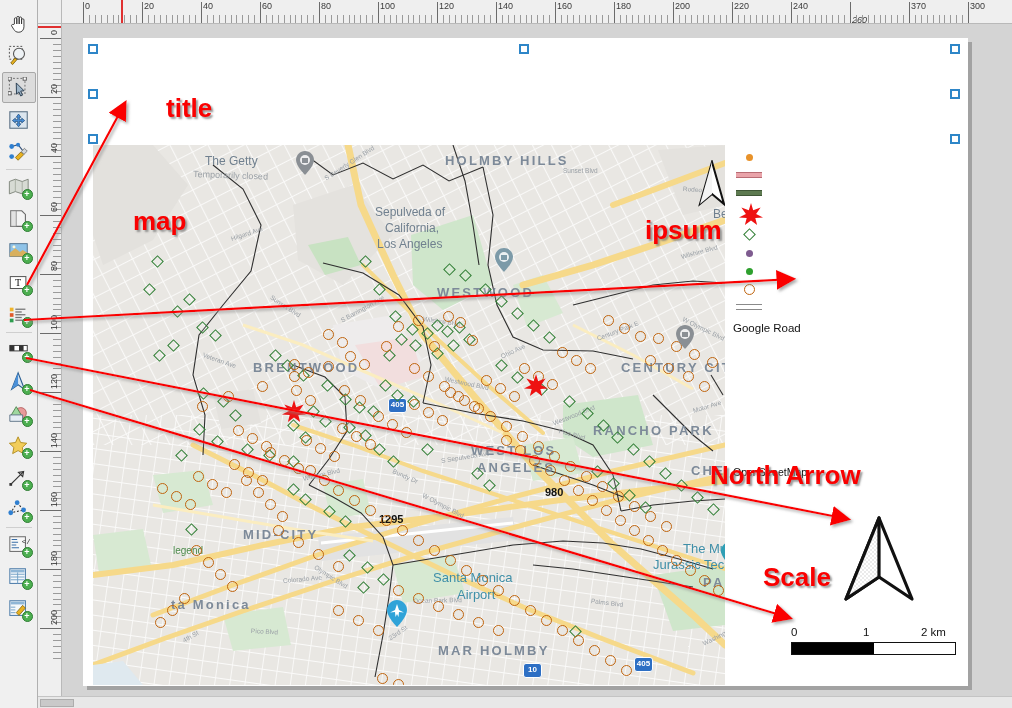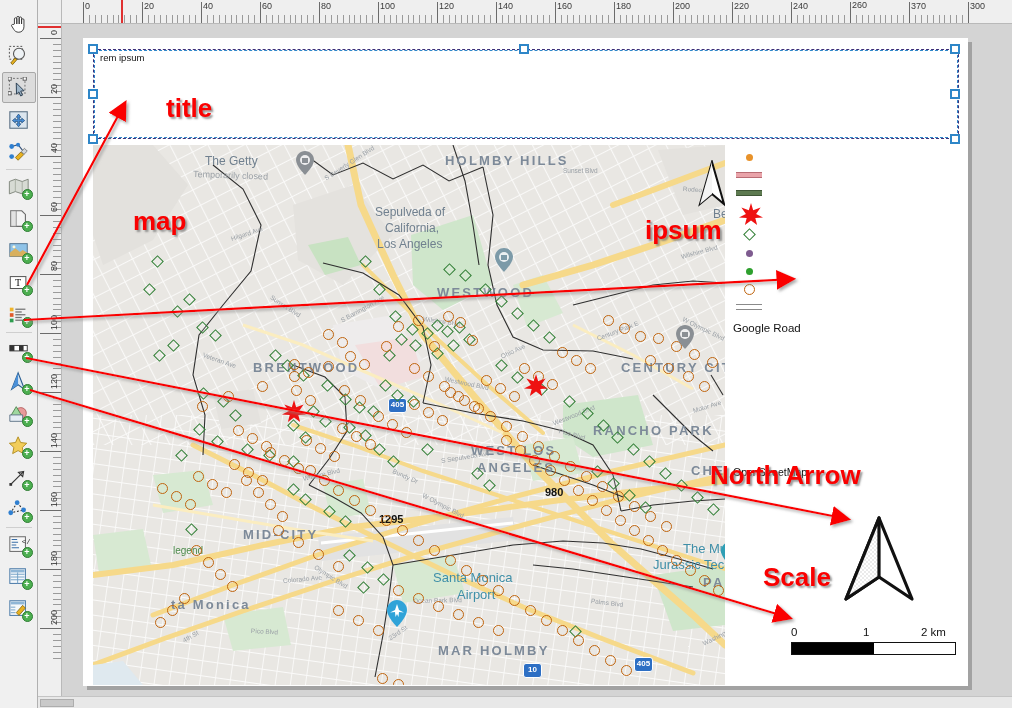--- a/index.html
+++ b/index.html
@@ -477,21 +477,21 @@
       <div class="tickmin" style="left: 734.9px; width: 1px; top: 15px; height: 9px;"></div>
       <div class="tickmin" style="left: 740.8px; width: 1px; top: 15px; height: 9px;"></div>
       <div class="tickmin" style="left: 746.7px; width: 1px; top: 15px; height: 9px;"></div>
       <div class="tickmin" style="left: 752.6px; width: 1px; top: 15px; height: 9px;"></div>
       <div class="tickmin" style="left: 758.5px; width: 1px; top: 15px; height: 9px;"></div>
       <div class="tickmin" style="left: 764.4px; width: 1px; top: 15px; height: 9px;"></div>
       <div class="tickmin" style="left: 770.3px; width: 1px; top: 15px; height: 9px;"></div>
       <div class="tickmin" style="left: 776.2px; width: 1px; top: 15px; height: 9px;"></div>
       <div class="tickmin" style="left: 782.1px; width: 1px; top: 15px; height: 9px;"></div>
       <div class="tickmaj" style="left: 788px; width: 1px; top: 2px; height: 22px;"></div>
-      <div class="rlabel" style="left: 790px; top: 0;">260</div>
+      <div class="rlabel" style="left: 790px; top: 15px; font-style: italic;">260</div>
       <div class="tickmin" style="left: 793.9px; width: 1px; top: 15px; height: 9px;"></div>
       <div class="tickmin" style="left: 799.8px; width: 1px; top: 15px; height: 9px;"></div>
       <div class="tickmin" style="left: 805.7px; width: 1px; top: 15px; height: 9px;"></div>
       <div class="tickmin" style="left: 811.6px; width: 1px; top: 15px; height: 9px;"></div>
       <div class="tickmin" style="left: 817.5px; width: 1px; top: 15px; height: 9px;"></div>
       <div class="tickmin" style="left: 823.4px; width: 1px; top: 15px; height: 9px;"></div>
       <div class="tickmin" style="left: 829.3px; width: 1px; top: 15px; height: 9px;"></div>
       <div class="tickmin" style="left: 835.2px; width: 1px; top: 15px; height: 9px;"></div>
       <div class="tickmin" style="left: 841.1px; width: 1px; top: 15px; height: 9px;"></div>
       <div class="tickmaj" style="left: 847px; width: 1px; top: 2px; height: 22px;"></div>
@@ -626,23 +626,20 @@
       <div class="tickmin" style="top: 615.8px; height: 1px; left: 15px; width: 9px;"></div>
       <div class="tickmin" style="top: 621.7px; height: 1px; left: 15px; width: 9px;"></div>
       <div class="tickmin" style="top: 627.6px; height: 1px; left: 15px; width: 9px;"></div>
       <div class="tickmin" style="top: 633.5px; height: 1px; left: 15px; width: 9px;"></div>
       <div class="cursorline" style="top: 2px; left: 0px; height: 1.5px; width: 24px;"></div>
     </div>
 
   <div id="canvas">
     <div id="page">
 
-      <div id="title-frame">
-        <div id="title-text">rem ipsum</div>
-      </div>
       <div class="handle" style="left:5px;  top:6px;"></div>
       <div class="handle" style="left:436px;top:6px;"></div>
       <div class="handle" style="left:867px;top:6px;"></div>
       <div class="handle" style="left:5px;  top:51px;"></div>
       <div class="handle" style="left:867px;top:51px;"></div>
       <div class="handle" style="left:5px;  top:96px;"></div>
       <div class="handle" style="left:867px;top:96px;"></div>
 
       <div id="map-frame">
         <svg id="map-inner" width="632" height="540" viewBox="0 0 632 540">

